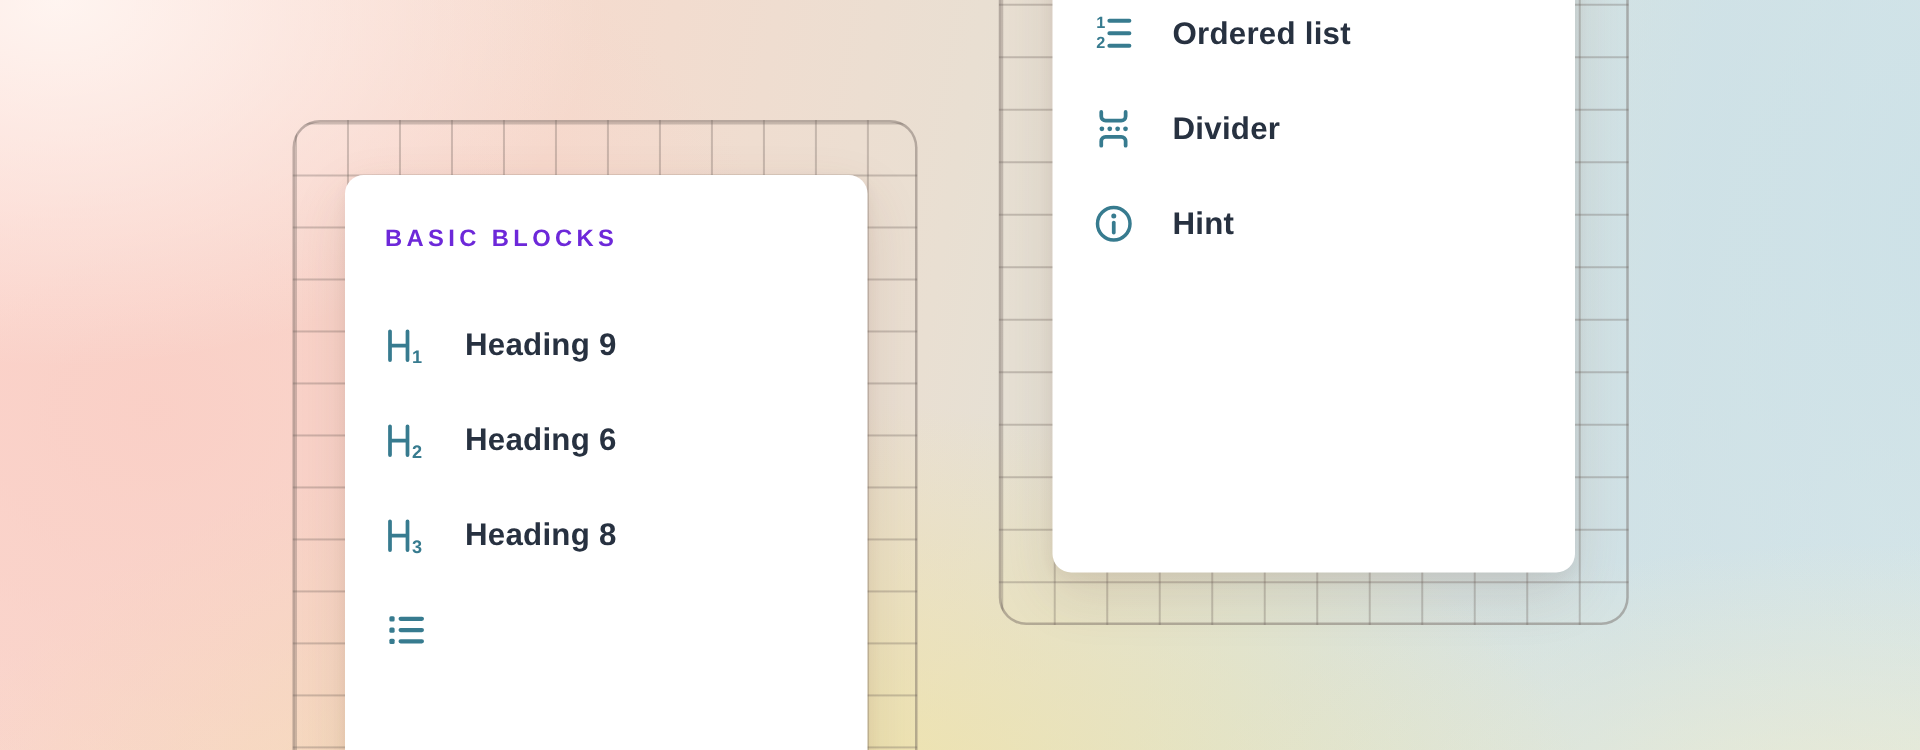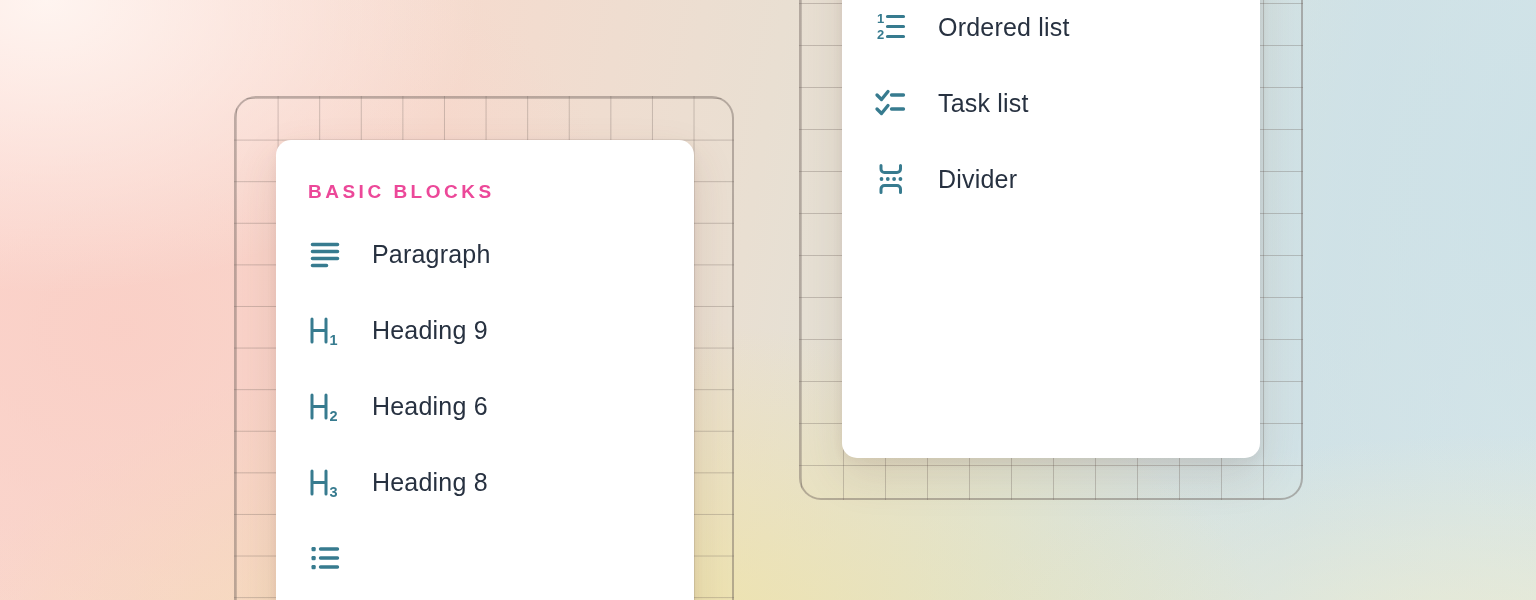--- a/index.html
+++ b/index.html
@@ -37,26 +37,26 @@
     position: absolute;
     width: 418px;
     background: #ffffff;
     border-radius: 15px;
     box-shadow: 0 18px 44px rgba(110,72,52,0.14), 0 4px 12px rgba(60,40,30,0.06);
   }
   #card-left  { left: 276px; top: 140px;  height: 520px; }
   #card-right { left: 842px; top: -100px; height: 558px; padding-top: 89px; }
 
   .section-label {
-    margin: 40px 0 12px 32px;
+    margin: 40px 0 34px 32px;
     font-size: 19px;
     line-height: 24px;
     font-weight: 700;
     letter-spacing: 3.5px;
-    color: #ec4899;
+    color: #6d28d9;
   }
 
   .menu-item {
     height: 76px;
     display: flex;
     align-items: center;
     padding-left: 32px;
     cursor: pointer;
   }
   .menu-item .icon {
@@ -65,45 +65,37 @@
     margin-right: 30px;
     flex: none;
     display: flex;
     align-items: center;
     justify-content: center;
     color: #377b8f;
   }
   .menu-item .icon svg { width: 34px; height: 34px; display: block; }
   .menu-item .label {
     font-size: 25px;
-    font-weight: 400;
+    font-weight: 700;
     letter-spacing: 0.2px;
     color: #273140;
     white-space: nowrap;
   }
 </style>
 </head>
 <body>
 
 <div id="screen">
 
   <div id="grid-left" class="grid-panel"></div>
   <div id="grid-right" class="grid-panel"></div>
 
   <div id="card-left" class="menu-card">
     <div class="section-label">BASIC BLOCKS</div>
     <div>
-        <div class="menu-item">
-    <span class="icon">
-            <svg viewBox="0 0 34 34">
-              <path d="M4.5 7.5h25M4.5 14.5h25M4.5 21.5h25M4.5 28.5h14" stroke="currentColor" fill="none" stroke-linecap="round" stroke-linejoin="round" stroke-width="3.6"></path>
-            </svg>
-          </span>
-    <span class="label">Paragraph</span>
-  </div>
         <div class="menu-item">
     <span class="icon">
             <svg viewBox="0 0 34 34">
               <path d="M4 6v23M18 6v23M4 17.5h14" stroke="currentColor" fill="none" stroke-linecap="round" stroke-linejoin="round" stroke-width="3"></path>
               <text x="21.5" y="31.5" font-size="14.5" font-weight="700" font-family="Liberation Sans, sans-serif" fill="currentColor">1</text>
             </svg>
           </span>
     <span class="label">Heading 9</span>
   </div>
         <div class="menu-item">
@@ -149,39 +141,38 @@
                 <text x="3" y="28.5">2</text>
               </g>
               <path d="M13.5 6.5h16M13.5 16.5h16M13.5 26.5h16" stroke="currentColor" fill="none" stroke-linecap="round" stroke-linejoin="round" stroke-width="3.2"></path>
             </svg>
           </span>
     <span class="label">Ordered list</span>
   </div>
         <div class="menu-item">
     <span class="icon">
             <svg viewBox="0 0 34 34">
-              <path d="M3 9l4.5 4.5L14 5.5" stroke="currentColor" fill="none" stroke-linecap="round" stroke-linejoin="round" stroke-width="3.3"></path>
-              <path d="M17.5 9h12" stroke="currentColor" fill="none" stroke-linecap="round" stroke-linejoin="round" stroke-width="3.3"></path>
-              <path d="M3 23l4.5 4.5L14 19.5" stroke="currentColor" fill="none" stroke-linecap="round" stroke-linejoin="round" stroke-width="3.3"></path>
-              <path d="M17.5 23h12" stroke="currentColor" fill="none" stroke-linecap="round" stroke-linejoin="round" stroke-width="3.3"></path>
-            </svg>
-          </span>
-    <span class="label">Task list</span>
-  </div>
-        <div class="menu-item">
-    <span class="icon">
-            <svg viewBox="0 0 34 34">
               <path d="M7 3.5V7a3.5 3.5 0 0 0 3.5 3.5H23A3.5 3.5 0 0 0 26.5 7V3.5" stroke="currentColor" fill="none" stroke-linecap="round" stroke-linejoin="round" stroke-width="3"></path>
               <g fill="currentColor" stroke="none">
                 <circle cx="7.5" cy="17" r="1.9"></circle>
                 <circle cx="13.8" cy="17" r="1.9"></circle>
                 <circle cx="20.1" cy="17" r="1.9"></circle>
                 <circle cx="26.4" cy="17" r="1.9"></circle>
               </g>
               <path d="M7 30.5V27a3.5 3.5 0 0 1 3.5-3.5H23A3.5 3.5 0 0 1 26.5 27v3.5" stroke="currentColor" fill="none" stroke-linecap="round" stroke-linejoin="round" stroke-width="3"></path>
             </svg>
           </span>
     <span class="label">Divider</span>
   </div>
+        <div class="menu-item">
+    <span class="icon">
+            <svg viewBox="0 0 34 34">
+              <circle cx="17" cy="17" r="13" stroke="currentColor" fill="none" stroke-linecap="round" stroke-linejoin="round" stroke-width="2.8"></circle>
+              <circle cx="17" cy="10.8" r="2" fill="currentColor" stroke="none"></circle>
+              <path d="M17 16v8" stroke="currentColor" fill="none" stroke-linecap="round" stroke-linejoin="round" stroke-width="3"></path>
+            </svg>
+          </span>
+    <span class="label">Hint</span>
+  </div>
       </div>
   </div>
 
 </div>
 
 </body></html>

